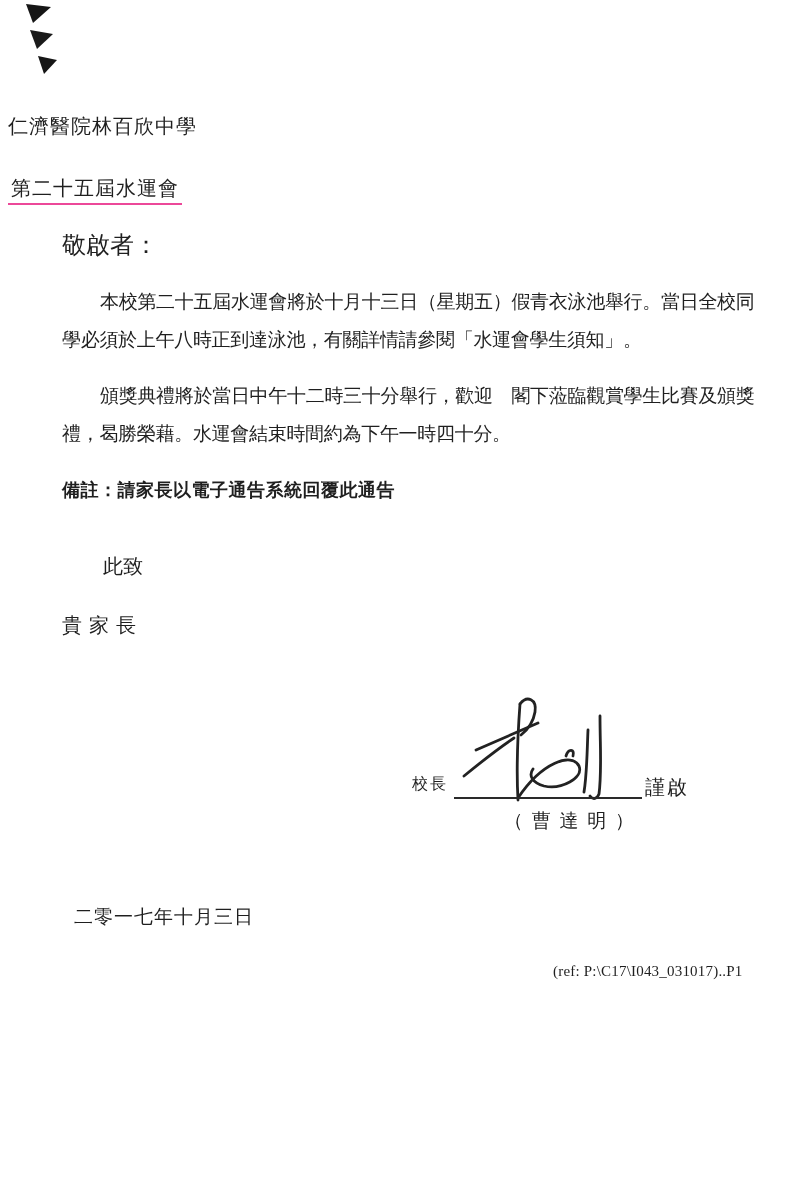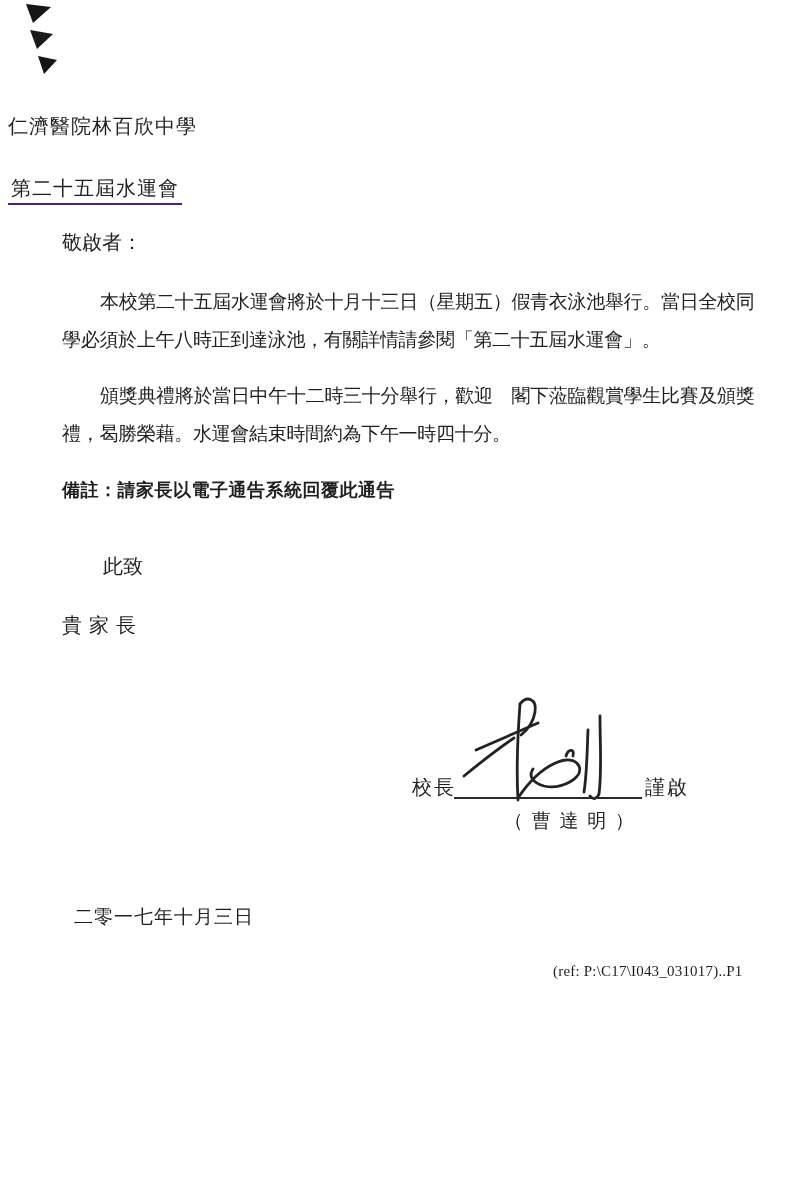--- a/index.html
+++ b/index.html
@@ -8,30 +8,30 @@
     width:800px;height:1200px;
     margin:0 auto;
     background:#ffffff;
     font-family:"Liberation Serif","DejaVu Serif",serif;
     color:#1f1f1f;
     overflow:hidden;
   }
   .abs{position:absolute;}
   .centerline{left:8px;width:800px;text-align:left;}
   .h-line{font-size:20px;letter-spacing:1px;line-height:24px;}
-  .title-underline{display:inline-block;border-bottom:2px solid #4c1d95;padding:0 3px 3px 3px;}
+  .title-underline{display:inline-block;border-bottom:2px solid #ec4899;padding:0 3px 3px 3px;}
   .body-text{font-size:19px;letter-spacing:-0.3px;line-height:38px;}
   .indent{text-indent:38px;}
-  .salutation{left:62px;top:229px;font-size:20px;}
+  .salutation{left:62px;top:229px;font-size:24px;}
   .para1{left:62px;top:284px;width:714px;font-family:Liberation Mono, monospace;}
   .para2{left:62px;top:377px;width:714px;}
   .note{left:62px;top:478px;font-size:18px;font-weight:bold;letter-spacing:0.5px;}
   .cizhi{left:103px;top:553px;font-size:20px;text-align:center;}
   .recipient{left:62px;top:584px;font-size:20px;letter-spacing:7px;margin-top:28px;}
-  .sig-role{left:412px;top:774px;font-size:20px;letter-spacing:2px;}
+  .sig-role{left:412px;top:774px;font-size:16px;letter-spacing:2px;}
   .sig-honorific{left:645px;top:774px;font-size:20px;letter-spacing:2px;text-align:right;}
   .sig-line{left:454px;top:797px;width:188px;height:0;border-top:2px solid #2a2a2a;}
   .sig-name{left:462px;top:808px;width:216px;text-align:center;font-size:19px;letter-spacing:2px;}
   .sig-svg{left:448px;top:686px;}
   .date{left:74px;top:904px;font-size:19px;letter-spacing:1px;}
   .ref{left:553px;top:963px;font-size:15px;letter-spacing:0.2px;font-family:Liberation Serif, serif;}
   .artifacts{left:20px;top:2px;}
 </style>
 </head>
 <body>
@@ -44,21 +44,21 @@
     <path d="M18,54 L37,58 L24,72 Z" fill="#161616"></path>
   </svg>
 
   <div class="abs centerline h-line" style="top:114px">仁濟醫院林百欣中學</div>
   <div class="abs centerline h-line" style="top:176px"><span class="title-underline">第二十五屆水運會</span></div>
 
   <div class="abs salutation">敬啟者：</div>
 
   <div class="abs para1 body-text">
     <div class="indent">本校第二十五屆水運會將於十月十三日（星期五）假青衣泳池舉行。當日全校同</div>
-    <div>學必須於上午八時正到達泳池，有關詳情請參閱「第二十五屆水運會」。</div>
+    <div>學必須於上午八時正到達泳池，有關詳情請參閱「水運會學生須知」。</div>
   </div>
 
   <div class="abs note">備註：請家長以電子通告系統回覆此通告</div>
 
   <div class="abs para2 body-text">
     <div class="indent">頒獎典禮將於當日中午十二時三十分舉行，歡迎　閣下蒞臨觀賞學生比賽及頒獎</div>
     <div>禮，曷勝榮藉。水運會結束時間約為下午一時四十分。</div>
   </div>
 
   <div class="abs cizhi">此致</div>

